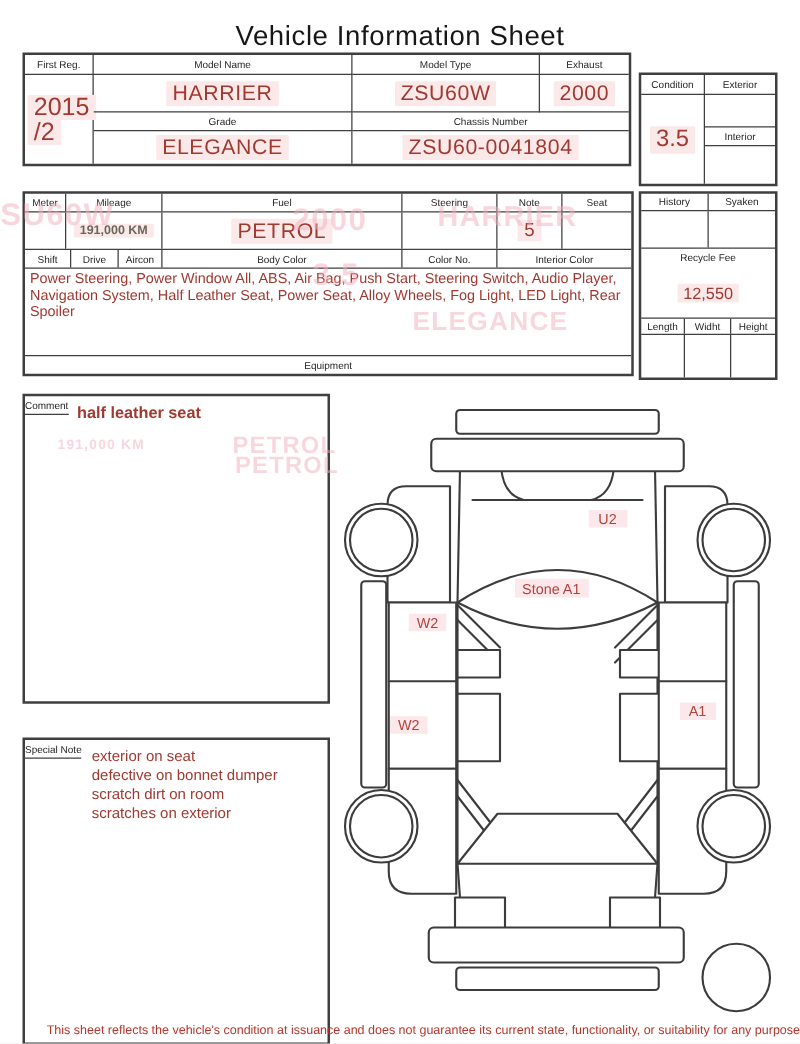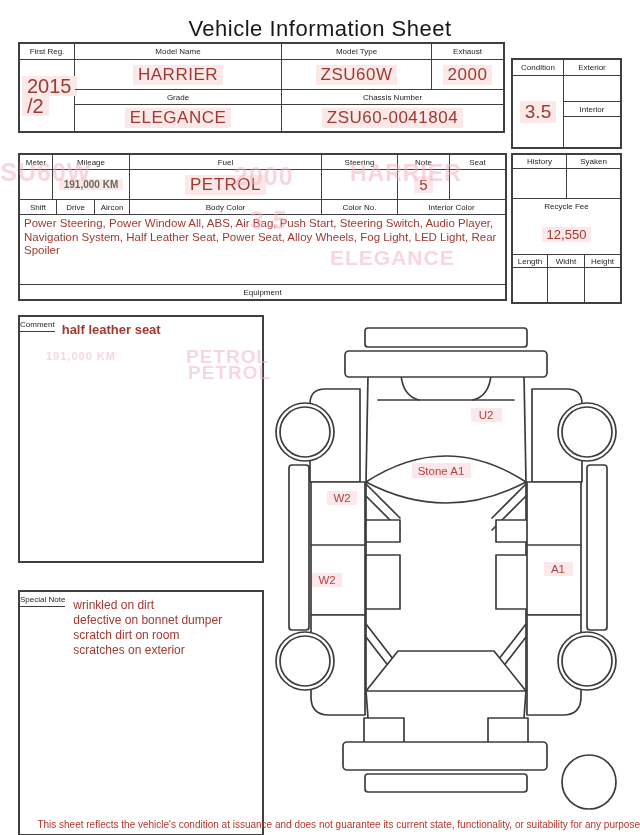--- a/index.html
+++ b/index.html
@@ -176,21 +176,21 @@
   </div>
 
   <div class="box notebox" id="comment">
     <div class="hdr notehdr">Comment</div>
     <div class="notetext">half leather seat</div>
   </div>
 
   <div class="box notebox" id="special">
     <div class="hdr notehdr">Special Note</div>
     <div class="notelines">
-      <div>wrinkled on dirt</div>
+      <div>exterior on seat</div>
       <div>defective on bonnet dumper</div>
       <div>scratch dirt on room</div>
       <div>scratches on exterior</div>
     </div>
   </div>
 
   <svg id="diagram" viewBox="0 0 352 500">
     <g stroke="#3c3c3c" stroke-width="1.7" fill="none" stroke-linejoin="round" stroke-linecap="round">
 
       <g>

